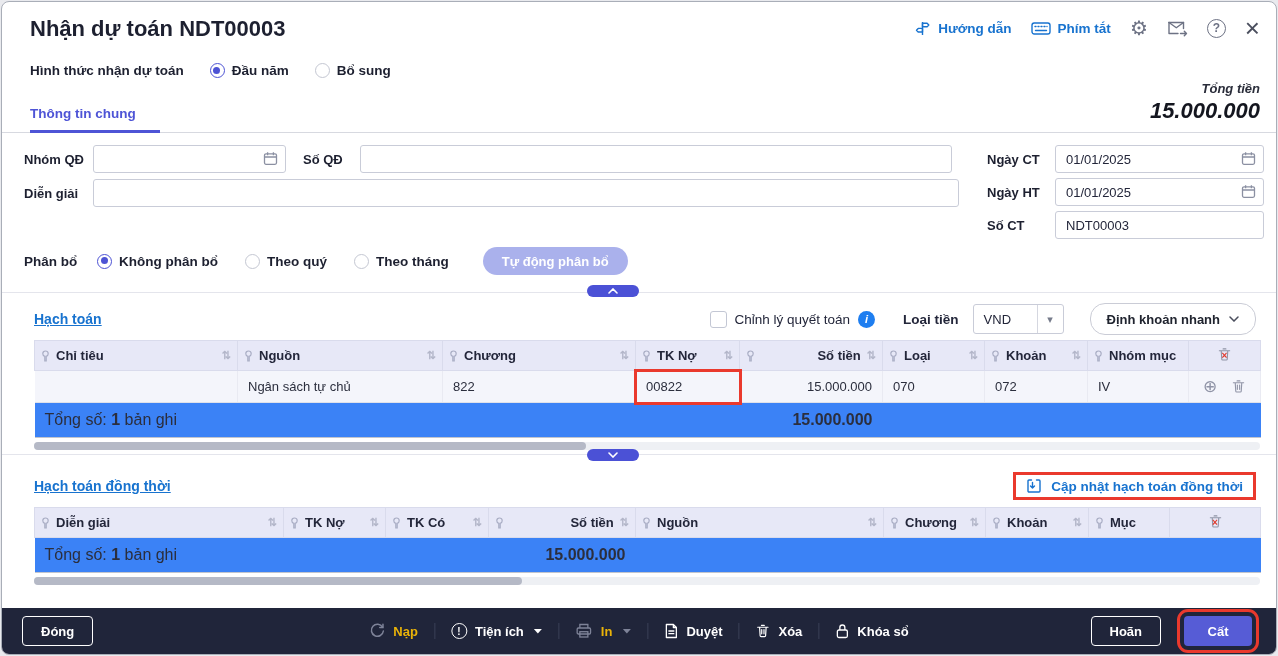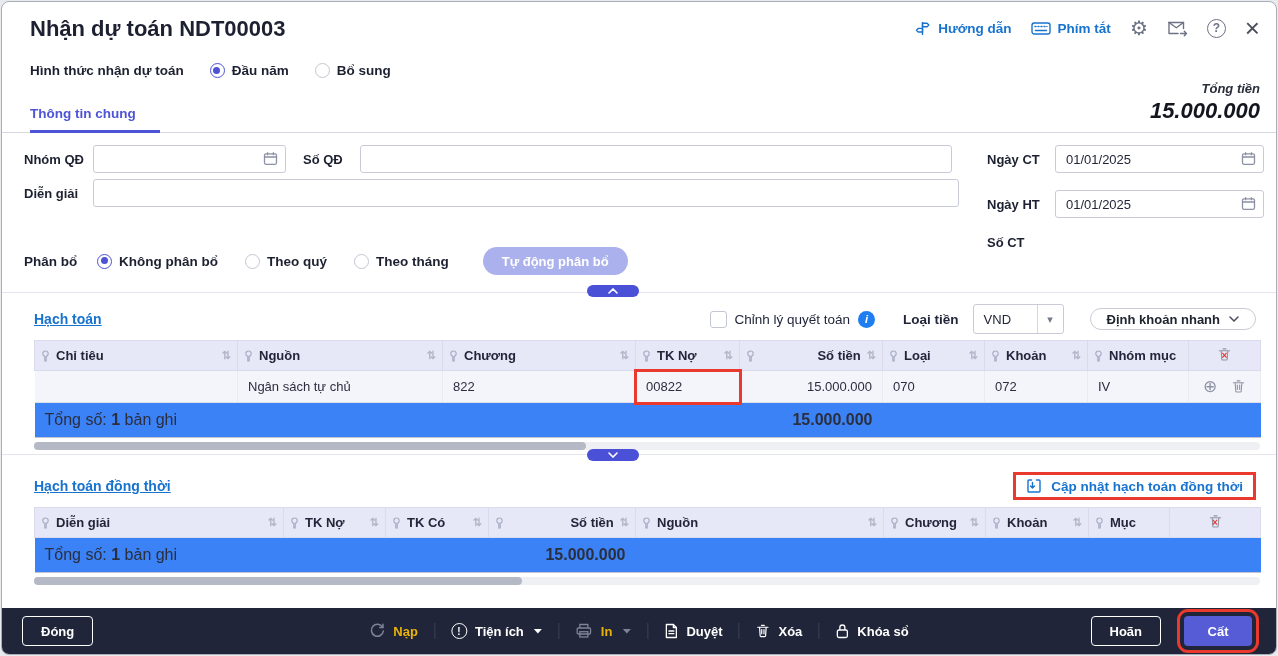--- a/index.html
+++ b/index.html
@@ -36,21 +36,21 @@
   
   .frow { display:flex; align-items:center; margin-bottom:6px; font-size:13px; }
   .flabel { font-weight:700; color:#1d2030; }
   .inp { height:28px; border:1px solid #c9ccd8; border-radius:3px; background:#fff; font-size:13px;
     padding:0 10px; color:#23263a; font-family:"Liberation Sans", sans-serif; }
   .date-wrap { position:relative; }
   .date-wrap .inp { width:100%; padding-right:30px; }
   .cal { position:absolute; right:8px; top:6px; }
   .form-left { position:absolute; left:22px; top:143px; width:940px; }
   .form-right { position:absolute; left:985px; top:143px; width:277px; }
-  .form-right .frow { margin-bottom:17px; }
+  .form-right .frow { margin-bottom:5px;justify-content:center; }
   .form-right .flabel { width:68px; flex:0 0 auto; }
   .form-right .date-wrap, .form-right .inp.rt { flex:1; }
   
   .alloc-row { position:absolute; left:22px; top:245px; display:flex; align-items:center; font-size:13.5px; }
   .btn-auto { height:28px; border-radius:14px; background:#aab1ec; color:#fff; font-weight:700; font-size:13px;
     border:none; padding:0 19px; margin-left:34px; cursor:default; font-family:"Liberation Sans", sans-serif; }
   .sep { position:absolute; left:0; right:0; border-top:1px solid #e4e5ec; }
   .pill { position:absolute; left:585px; width:52px; height:12px; background:#4b51d6; border-radius:7px;
     display:flex; align-items:center; justify-content:center; cursor:pointer; }
   
@@ -61,21 +61,21 @@
   .chk { width:17px; height:17px; border:1.5px solid #c3c7d4; border-radius:3px; background:#fff; cursor:pointer; }
   .chk-lab { font-size:13.5px; color:#23263a; margin:0 8px; cursor:pointer; }
   .info-i { width:17px; height:17px; border-radius:50%; background:#1e7ef0; color:#fff; font-size:11px; font-weight:700;
     display:flex; align-items:center; justify-content:center; font-style:italic; cursor:pointer; }
   .cur-label { font-weight:700; font-size:13.5px; margin:0 14px 0 28px; }
   .select { display:flex; align-items:center; width:91px; height:30px; border:1px solid #c9ccd8; border-radius:3px;
     background:#fff; cursor:pointer; }
   .select .val { flex:1; padding-left:10px; font-size:13px; }
   .select .arr { width:26px; height:100%; border-left:1px solid #d5d7e0; display:flex; align-items:center;
     justify-content:center; color:#767b8b; font-size:11px; }
-  .btn-quick { display:flex; align-items:center; gap:9px; height:22px; border:1px solid #caccd6; border-radius:15px;
+  .btn-quick { display:flex; align-items:center; gap:9px; height:32px; border:1px solid #caccd6; border-radius:15px;
     background:#fff; padding:0 16px; font-size:13px; font-weight:700; color:#20242f; margin-left:26px; cursor:pointer;
     font-family:"Liberation Sans", sans-serif; }
   
   table.grid { border-collapse:collapse; table-layout:fixed; width:1226px; font-size:13px; }
   .grid th { background:#e7e8f7; height:30px; font-weight:700; color:#23263a; text-align:left;
     border:1px solid #d9dbec; padding:0 6px; overflow:hidden; white-space:nowrap; }
   .grid .th-in { display:flex; align-items:center; gap:6px; overflow:hidden; }
   .grid .th-in .lab { overflow:hidden; white-space:nowrap; }
   .grid .th-in.num { justify-content:flex-start; }
   .grid .th-in.num .pin-w { margin-right:auto; }
@@ -207,20 +207,21 @@
       <span class="date-wrap" style="flex:1">
         <input class="inp" value="01/01/2025" style="">
         <svg class="cal" width="15" height="15" viewBox="0 0 15 15" fill="none" stroke="#8b90a2" stroke-width="1.3">
             <rect x="1.5" y="2.8" width="12" height="10.5" rx="1.5"></rect>
             <path d="M4.6 1.2v3M10.4 1.2v3M1.5 6h12"></path>
           </svg>
       </span>
     </div>
     <div class="frow">
       <span class="flabel">Số CT</span>
+      <input class="inp rt" value="NDT00003" style="">
     </div>
   </div>
 
   <div class="alloc-row">
     <span class="blabel" style="width:73px">Phân bổ</span>
     <span class="radio">
       <span class="rb on"></span>
       <span class="rlab">Không phân bổ</span>
     </span>
     <span class="radio" style="margin-left:27px">

